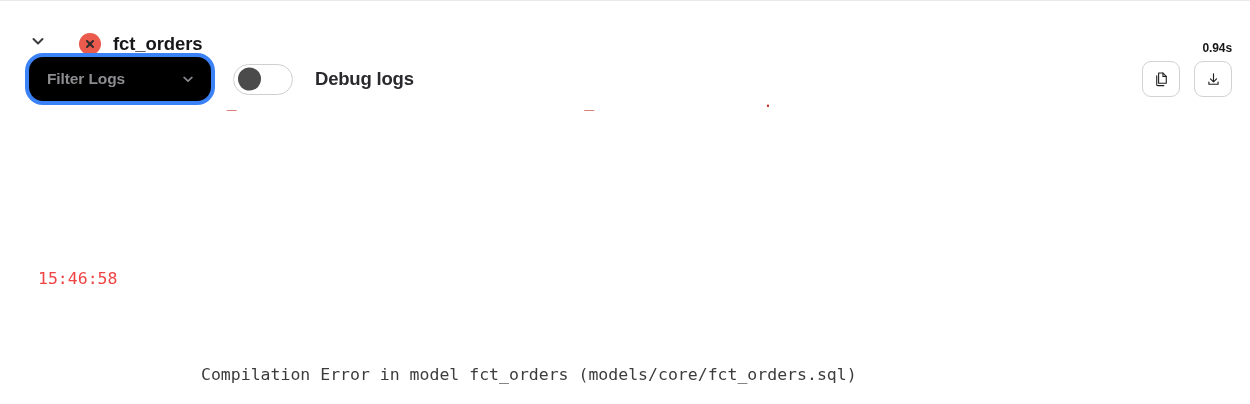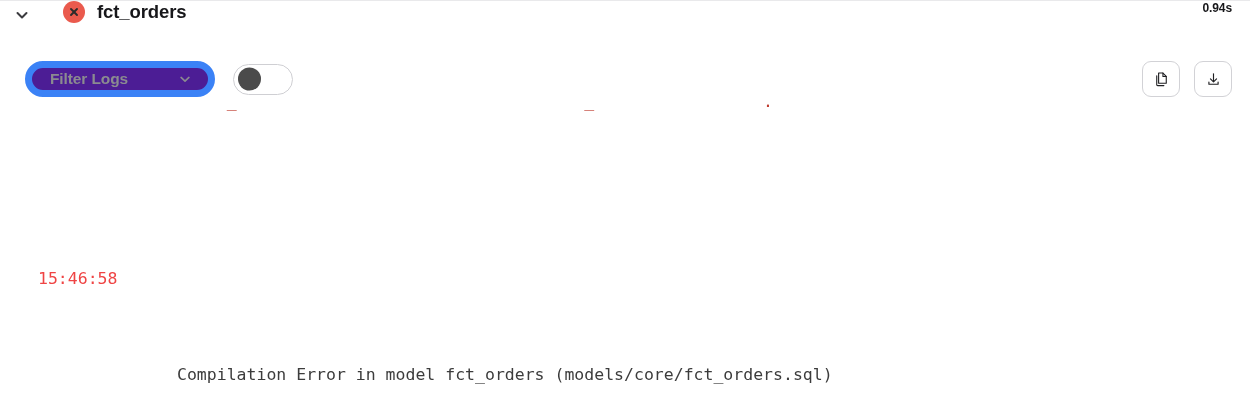--- a/index.html
+++ b/index.html
@@ -23,22 +23,22 @@
     position: relative;
     box-sizing: border-box;
     border-top: 1.5px solid #e9e9eb;
     background: #ffffff;
   }
 
   
   .header-row {
     height: 54px;
     display: flex;
-    align-items: flex-start;
-    padding: 0 18px 0 6px;
+    align-items: flex-end;
+    padding: 0 18px 0 22px;
     box-sizing: border-box;
   }
   .chevron-btn {
     width: 28px;
     height: 28px;
     display: flex;
     align-items: center;
     justify-content: center;
     cursor: pointer;
     flex: 0 0 auto;
@@ -81,26 +81,26 @@
   
   .toolbar-row {
     height: 48px;
     display: flex;
     align-items: center;
     padding: 0 18px 0 25px;
     box-sizing: border-box;
   }
 
   .filter-select {
-    height: 36px;
+    height: 52px;
     min-width: 190px;
     box-sizing: border-box;
-    border: 7px solid #3b82f6;
+    border: 4px solid #3b82f6;
     border-radius: 18px;
-    background: #4c1d95;
+    background: #000000;
     display: flex;
     align-items: center;
     padding: 0 16px 0 18px;
     cursor: pointer;
     flex: 0 0 auto;
   }
   .filter-select-label {
     font-size: 15.5px;
     color: #8b8b90;
     font-weight: 600;
@@ -204,20 +204,21 @@
     position: absolute;
     left: 38px;
     top: 0;
     color: #ef4444;
     white-space: pre;
   }
   .msg {
     display: block;
     padding-left: 177px;
     white-space: pre;
+    margin-left: 24px;
   }
 </style>
 </head>
 <body>
 
 <div class="panel">
 
   <div class="header-row">
 
     <div class="chevron-btn">
@@ -250,20 +251,21 @@
         <svg width="14" height="14" viewBox="0 0 16 16" fill="none" stroke="#8b8b90" stroke-width="1.8" stroke-linecap="round" stroke-linejoin="round">
           <polyline points="3.5,6.2 8,10.5 12.5,6.2"></polyline>
         </svg>
       </span>
     </div>
 
     <div class="toggle" data-state="off">
       <span class="knob"></span>
     </div>
 
+    <div class="toggle-label">Debug logs</div>
 
     <div class="toolbar-spacer"></div>
 
     <div class="icon-btn">
       <span>
         <svg width="17" height="17" viewBox="0 0 20 20" fill="none" stroke="#1f1f22" stroke-width="1.3" stroke-linejoin="round" stroke-linecap="round">
           <path d="M6.6 2.4 h5.1 L15.6 6.3 v8.1 h-9 z"></path>
           <path d="M11.7 2.4 v4 h3.9"></path>
           <path d="M4.4 5.6 v10.5 a1.1 1.1 0 0 0 1.1 1.1 h7.3"></path>
         </svg>

